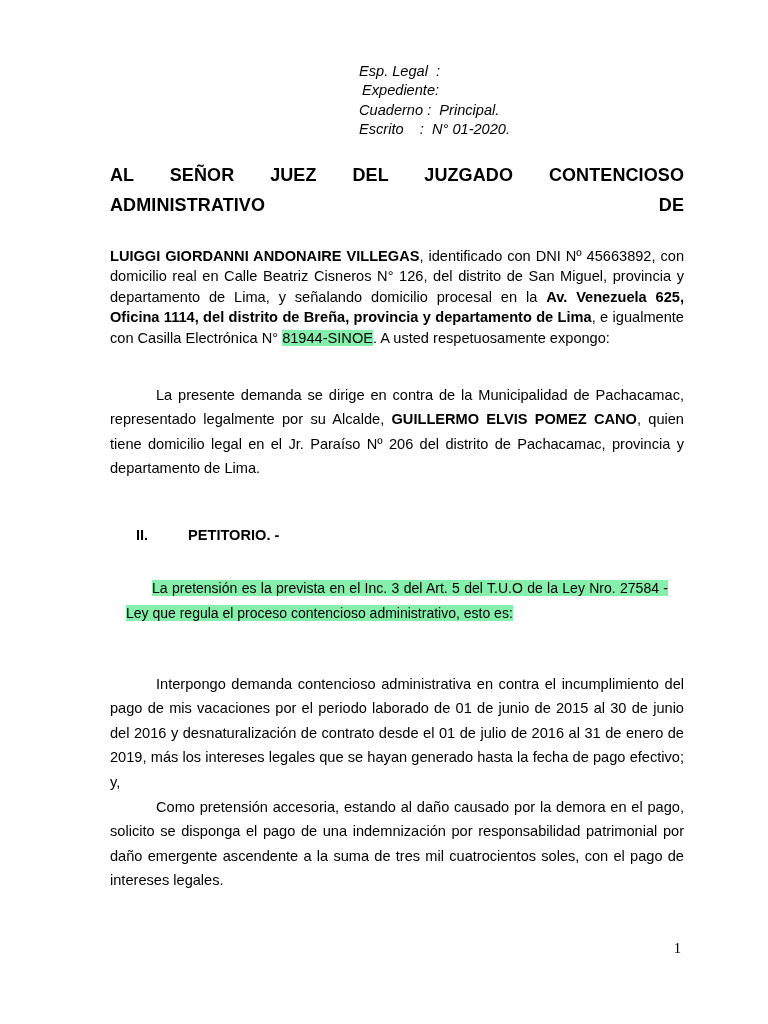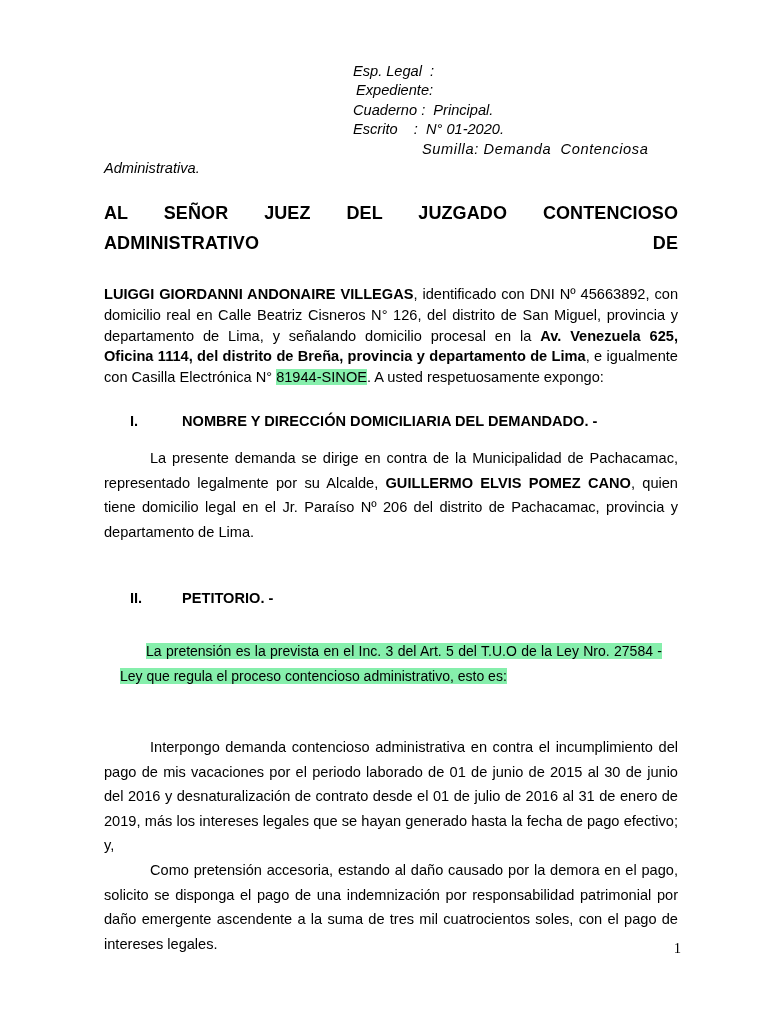--- a/index.html
+++ b/index.html
@@ -20,21 +20,21 @@
     height: 1024px;
     margin: 0 auto;
     background: #ffffff;
     box-sizing: border-box;
     overflow: hidden;
   }
 
   
   .content {
     position: absolute;
-    left: 104px;
+    left: 110px;
     top: 0;
     width: 574px;
   }
 
   
   .caption-block {
     padding-top: 62px;
     font-style: italic;
     font-size: 14.6px;
     line-height: 19.4px;
@@ -162,39 +162,34 @@
 <body>
 
 <div class="page">
   <div class="content">
 
     <div class="caption-block">
       <div class="caption-line">Esp. Legal  :</div>
       <div class="caption-line indent-1">Expediente:</div>
       <div class="caption-line">Cuaderno :  Principal.</div>
       <div class="caption-line">Escrito    :  N° 01-2020.</div>
-      <div class="sumilla-wrap">
-        <span class="sumilla-first">Sumilla: Demanda  Contenciosa</span>
-        <span class="sumilla-second">Administrativa.</span>
-      </div>
     </div>
 
     <h1 class="addressee">
       <span class="l1">AL SEÑOR JUEZ DEL JUZGADO CONTENCIOSO ADMINISTRATIVO DE</span>
     </h1>
 
     <div class="sp-26"></div>
 
     <p class="body-par tight">
       <b>LUIGGI GIORDANNI ANDONAIRE VILLEGAS</b><span>, identificado con DNI Nº 45663892, con domicilio real en Calle Beatriz Cisneros N° 126, del distrito de San Miguel, provincia y departamento de Lima, y señalando domicilio procesal en la </span><b>Av. Venezuela 625, Oficina 1114, del distrito de Breña, provincia y departamento de Lima</b><span>, e igualmente con Casilla Electrónica N° </span><span class="hl">81944-SINOE</span><span>. A usted respetuosamente expongo:</span>
     </p>
 
     <div class="sp-22"></div>
 
-    <div class="section-head"><span class="section-num">I.</span><span>NOMBRE Y DIRECCIÓN DOMICILIARIA DEL DEMANDADO. -</span></div>
 
     <div class="sp-12"></div>
 
     <p class="body-par"><span class="indent"></span><span>La presente demanda se dirige en contra de la Municipalidad de Pachacamac, representado legalmente por su Alcalde, </span><b>GUILLERMO ELVIS POMEZ CANO</b><span>, quien tiene domicilio legal en el Jr. Paraíso Nº 206 del distrito de Pachacamac, provincia y departamento de Lima.</span></p>
 
     <div class="sp-12"></div>
 
 
     <div class="sp-30"></div>
 

